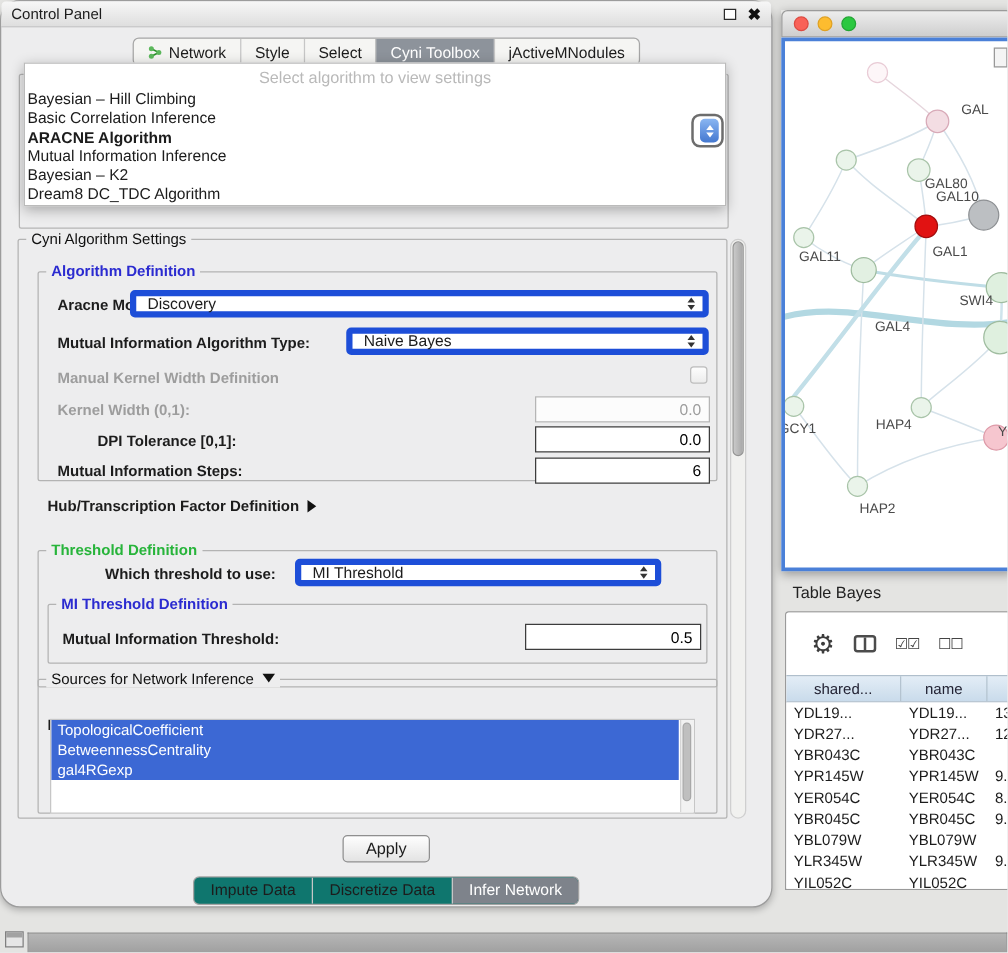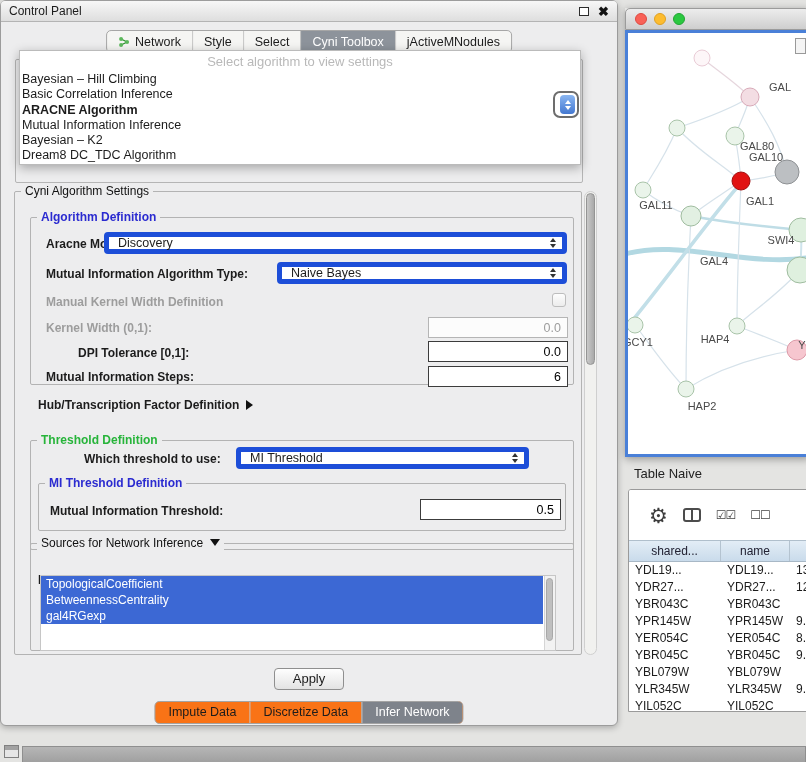--- a/index.html
+++ b/index.html
@@ -2,21 +2,21 @@
 <html><head>
 <meta charset="utf-8">
 <style>
   * { margin:0; padding:0; box-sizing:border-box; }
   html,body { width:806px; height:762px; }
   body { font-family:"Liberation Sans", sans-serif; font-size:12px; color:#1c1c1c; background:#e4e4e2; }
   #root { position:relative; width:806px; height:762px; overflow:hidden; background:#e4e4e2; }
 
   
   .cp-window { position:absolute; left:0; top:8; width:618px; height:726px; background:#ededee;
-               border:1px solid #9c9c9c; border-radius:6px; box-shadow:0 2px 6px rgba(0,0,0,.25); }
+               border:1px solid #9c9c9c; border-radius:16px; box-shadow:0 2px 6px rgba(0,0,0,.25); }
   .cp-title { height:21px; border-bottom:1px solid #b4b4b4; background:linear-gradient(#f7f7f7,#dedede);
               display:flex; align-items:center; padding:0 8px; border-radius:4px 4px 0 0; }
   .cp-title .sp { flex:1; }
   .float-icon { width:10px; height:9px; border:1.5px solid #2c2c2c; margin-right:9px; background:#fff; }
   .close-icon { font-weight:bold; font-size:13px; color:#111; line-height:1; }
 
   .tab-bar { position:absolute; top:29px; left:50%; transform:translateX(-50%); display:flex;
              background:#f5f5f3; border:1px solid #a6a6a6; border-radius:5px; height:23px; overflow:hidden; }
   .tab { display:flex; align-items:center; gap:5px; padding:0 11px; font-size:12.5px; border-left:1px solid #c6c6c6; white-space:nowrap; }
   .tab:first-child { border-left:none; }
@@ -95,21 +95,21 @@
   .main-sb { position:absolute; left:583px; top:190px; width:13px; height:464px; background:#f1f1ef;
              border:1px solid #cfcfcf; border-radius:7px; }
   .main-sb .thumb { position:absolute; left:1px; top:1px; width:9px; height:172px; border-radius:5px;
                     background:linear-gradient(90deg,#c9c9c9,#a9a9a9); border:1px solid #949494; }
 
   .apply-btn { position:absolute; left:50%; transform:translateX(-50%); top:667px; width:70px; height:22px;
                border:1px solid #8f8f8f; border-radius:4px; background:linear-gradient(#fefefe,#e3e3e3);
                font-size:13px; text-align:center; line-height:20px; }
 
   .btab-bar { position:absolute; left:50%; transform:translateX(-50%); top:700px; height:23px; display:flex;
-              background:#f97316; border:1px solid #a3a3a3; border-radius:5px; overflow:hidden; }
+              background:#0f766e; border:1px solid #a3a3a3; border-radius:5px; overflow:hidden; }
   .btab { padding:0 13px; line-height:21px; font-size:12.5px; border-left:1px solid #c6c6c6; white-space:nowrap; }
   .btab:first-child { border-left:none; }
   .btab.active { background:#7e838b; color:#fff; }
 
   
   .net-window { position:absolute; left:625px; top:8px; width:185px; height:449px; box-shadow:0 2px 8px rgba(0,0,0,.35); }
   .net-title { height:22px; background:linear-gradient(#ededed,#cecece); border:1px solid #9b9b9b;
                border-radius:5px 5px 0 0; display:flex; align-items:center; padding-left:9px; gap:7px; }
   .light { width:12px; height:12px; border-radius:50%; }
   .light.red    { background:#f96157; border:1px solid #dd4a41; }
@@ -337,21 +337,21 @@
           <text x="86" y="232" text-anchor="middle" font-size="11" fill="#4a4a4a" font-family="Liberation Sans, sans-serif">GAL4</text>
           <text x="10" y="313" text-anchor="middle" font-size="11" fill="#4a4a4a" font-family="Liberation Sans, sans-serif">GCY1</text>
           <text x="87" y="310" text-anchor="middle" font-size="11" fill="#4a4a4a" font-family="Liberation Sans, sans-serif">HAP4</text>
           <text x="174" y="316" text-anchor="middle" font-size="11" fill="#4a4a4a" font-family="Liberation Sans, sans-serif">Y</text>
           <text x="74" y="377" text-anchor="middle" font-size="11" fill="#4a4a4a" font-family="Liberation Sans, sans-serif">HAP2</text>
         </svg>
     </div>
     <div class="net-scroll-btn"></div>
   </div>
 
-  <div class="tp-label">Table Naive</div>
+  <div class="tp-label">Table Bayes</div>
   <div class="table-window">
     <div class="t-toolbar">
       <span class="gear-ic">⚙</span>
       <span class="col-ic"></span>
       <span class="pair-ic">☑☑</span>
       <span class="pair-ic">☐☐</span>
     </div>
     <div class="t-head" id="t-head">
         <div class="th th1">shared...</div>
         <div class="th th2">name</div>

